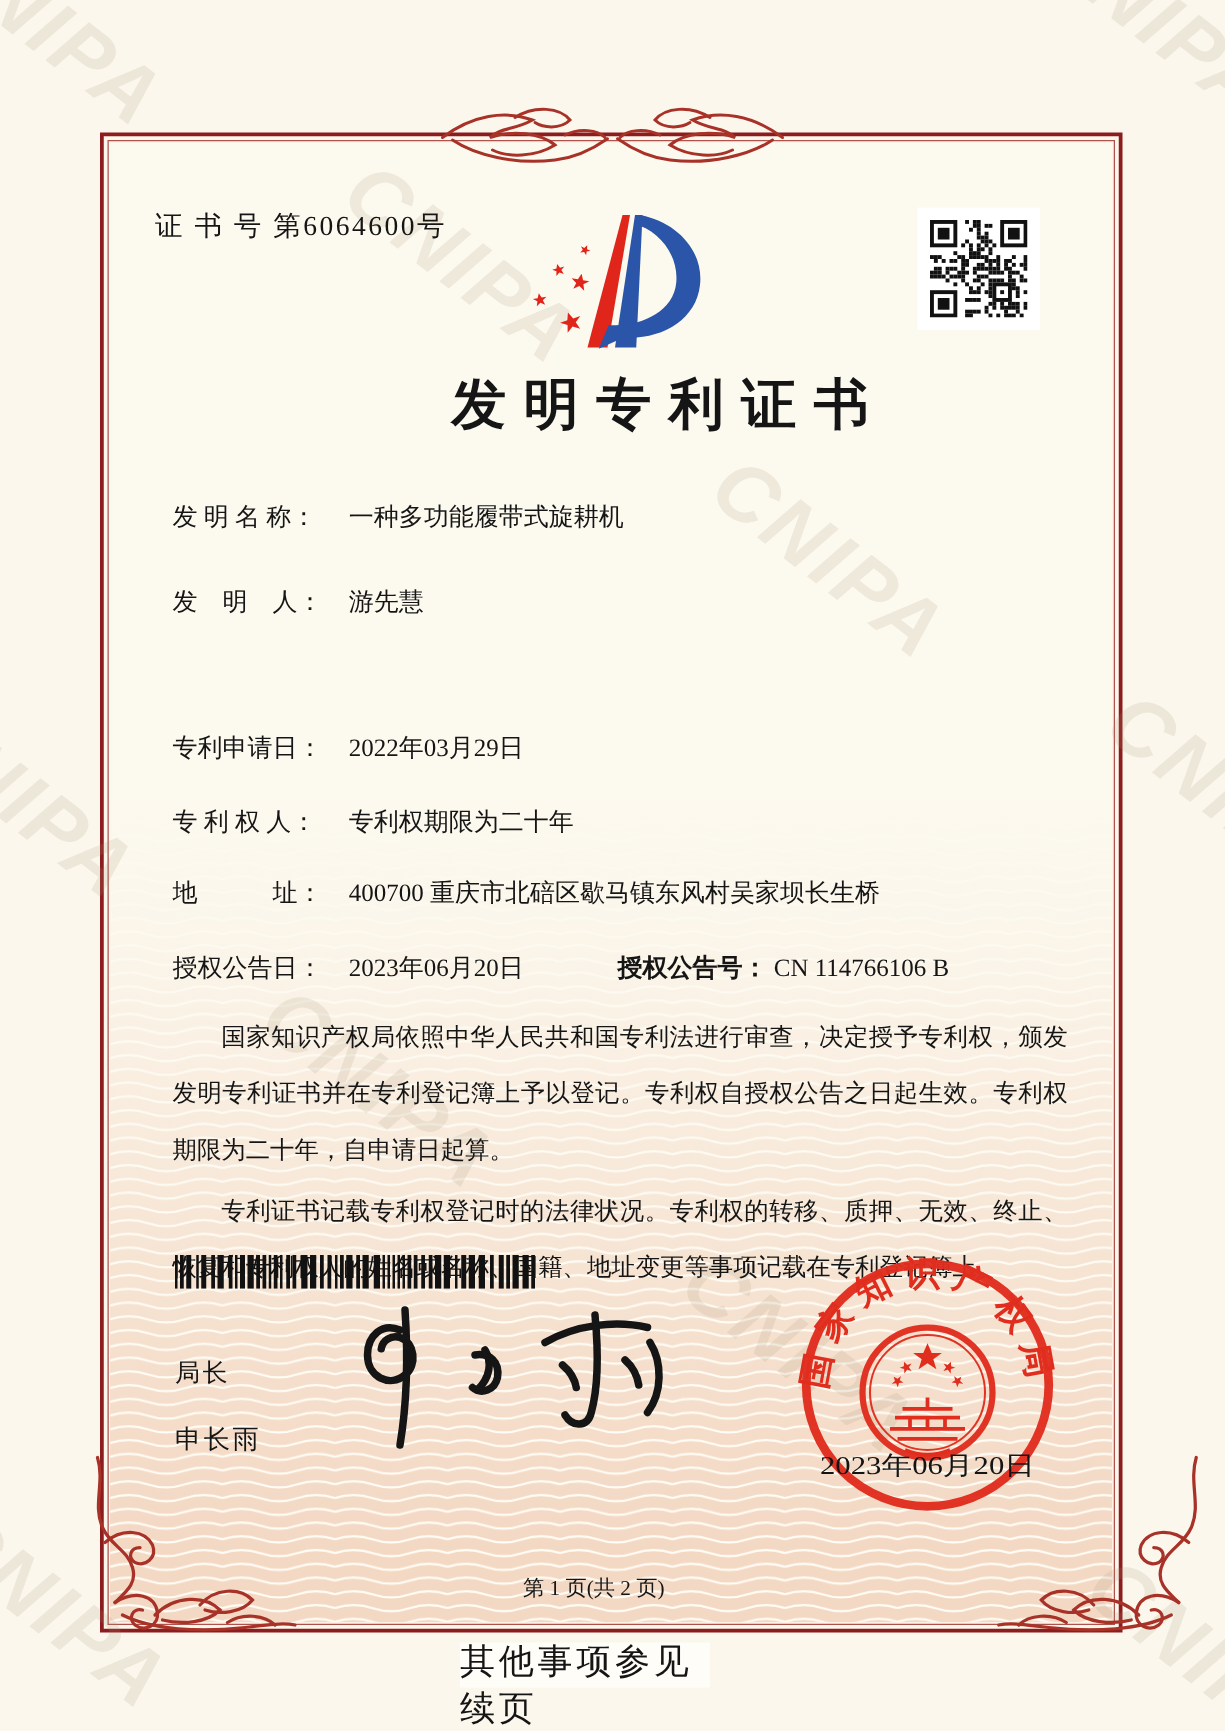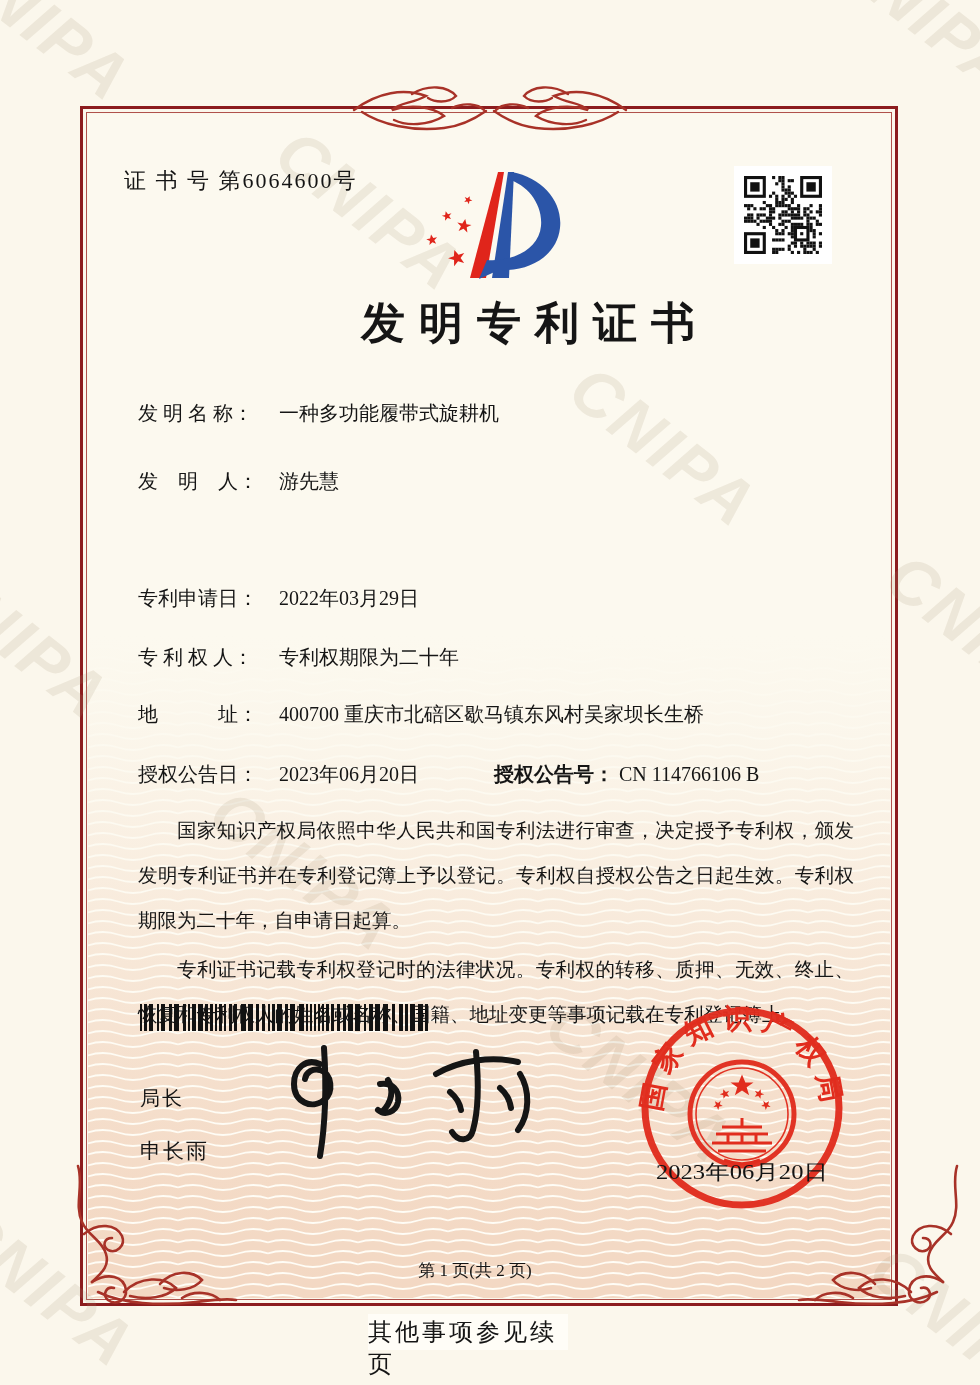--- a/index.html
+++ b/index.html
@@ -33,21 +33,21 @@
          text-align:justify;}
   .paras p{margin:0 0 4px 0;text-indent:2em;}
   .barcode{position:absolute;left:140px;top:1004px;width:290px;height:27px;}
   .officer-title{position:absolute;left:140px;top:1085px;font-size:20px;letter-spacing:2px;
          font-family:"Liberation Sans","DejaVu Sans",sans-serif;}
   .officer-name{position:absolute;left:140px;top:1137px;font-size:21px;letter-spacing:2px;
          font-family:"Liberation Sans","DejaVu Sans",sans-serif;}
   .page-num{position:absolute;left:80px;top:1259px;width:790px;text-align:center;font-size:17px;}
   .note-strip{position:absolute;left:368px;top:1314px;width:200px;height:36px;background:#fffdf7;
          z-index:4;display:flex;align-items:center;justify-content:center;}
-  .note-strip span{font-size:24px;letter-spacing:3px;margin-top:32px;}
+  .note-strip span{font-size:28px;letter-spacing:3px;margin-top:32px;}
   .qr-box{position:absolute;left:734px;top:166px;width:98px;height:98px;background:#ffffff;
          display:flex;align-items:center;justify-content:center;}
 </style>
 </head>
 <body>
 
 <div class="page">
 
   <svg width="0" height="0" style="position:absolute" aria-hidden="true">
     <defs>

